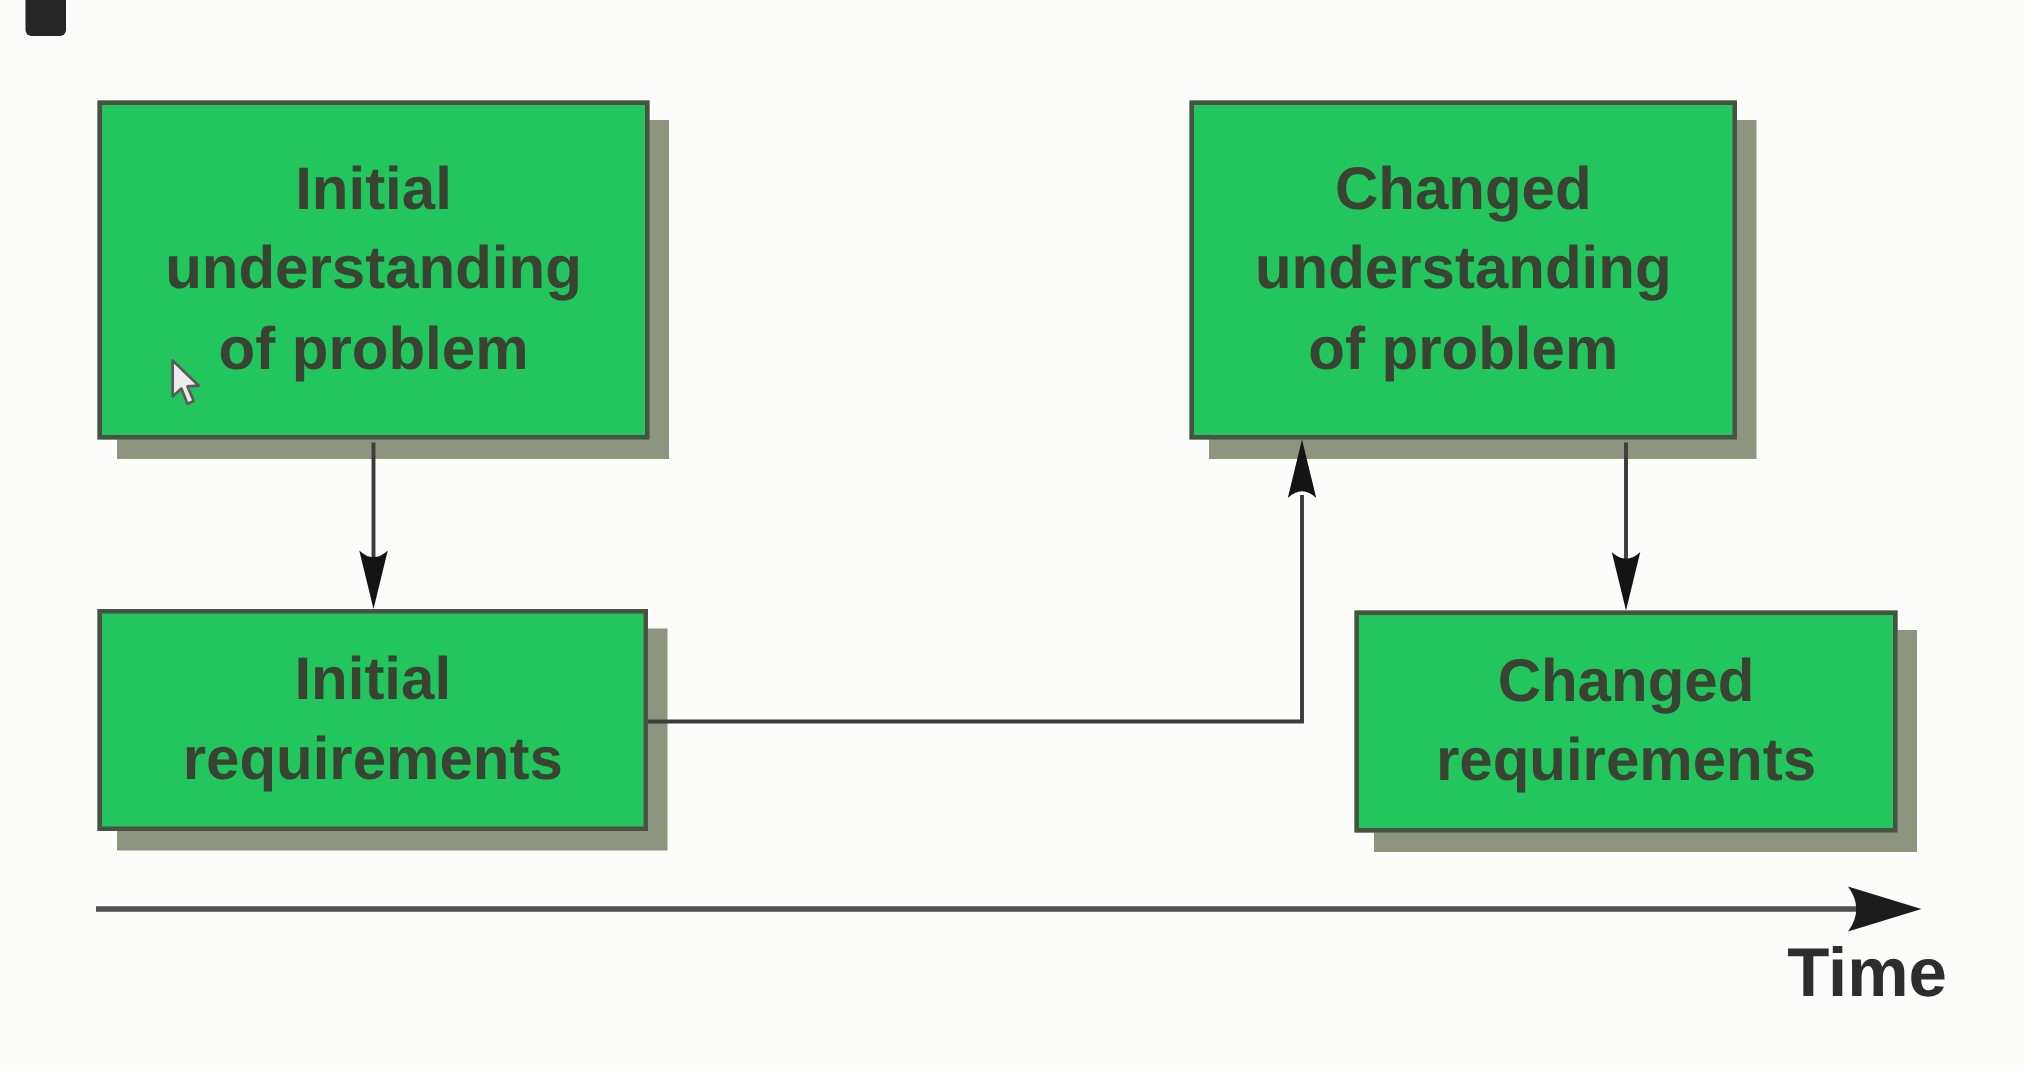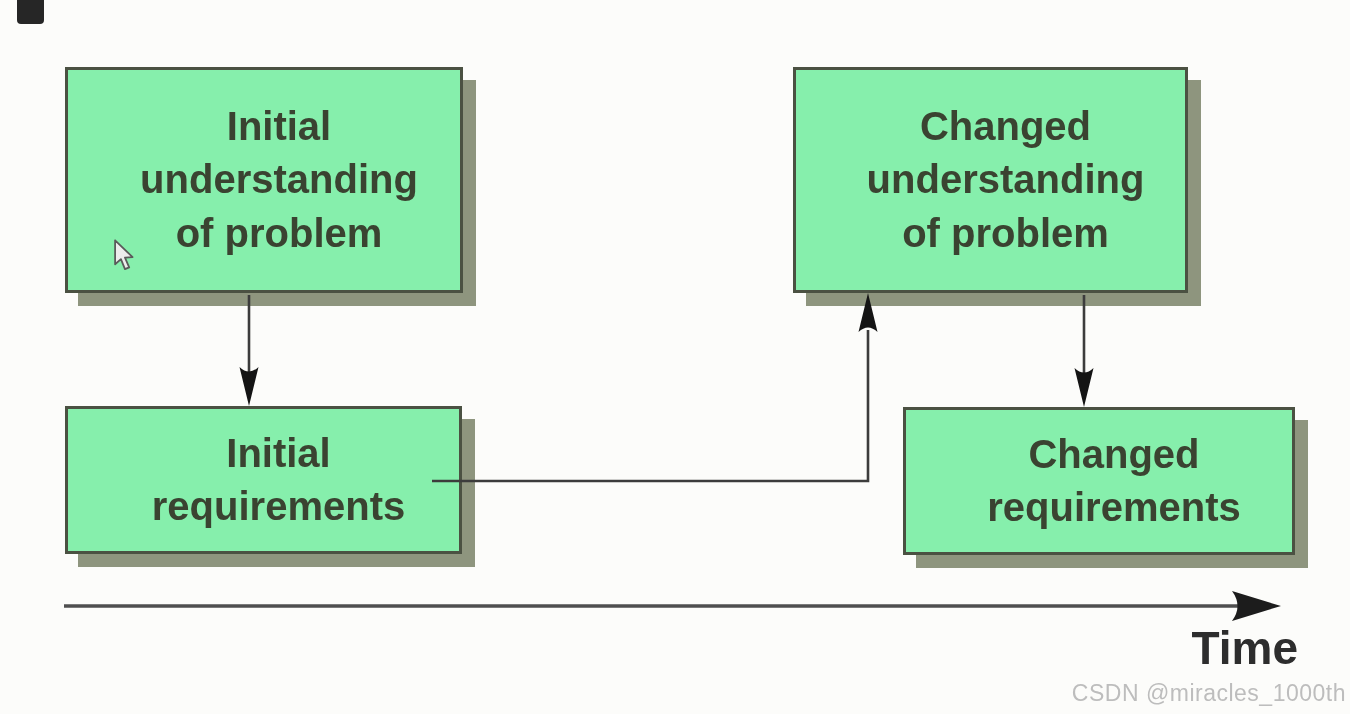--- a/index.html
+++ b/index.html
@@ -10,29 +10,28 @@
   .stage {
     position: relative;
     width: 1350px;
     height: 714px;
     background: #fcfcfa;
     overflow: hidden;
     font-family: "Liberation Sans", sans-serif;
   }
   .box {
     position: absolute;
-    background: #86efac;
+    background: #22c55e;
     border: 3px solid #4b5142;
     box-shadow: 13px 13px 0 0 #8e957e;
     display: flex;
     align-items: center;
     justify-content: center;
     text-align: center;
     z-index: 1;
-    padding-left: 30px;
   }
   .box-label {
     white-space: pre-line;
     color: #3a4331;
     font-weight: 700;
     font-size: 40px;
     line-height: 1.33;
     letter-spacing: 0px;
   }
   .box-initial-understanding   { left: 65px;  top: 67px;  width: 362px; height: 220px; }
@@ -134,15 +133,14 @@
       <path d="M1281,606 L1232,591 Q1243,606 1232,621 Z" fill="#1c1c1c"></path>
     </g>
   </svg>
 
   <svg class="cursor-icon" width="24" height="34" viewBox="0 0 14 21" xmlns="http://www.w3.org/2000/svg">
     <path d="M1.5,0.8 L1.5,15.6 L5.1,12.4 L7.6,18.6 L10.2,17.5 L7.6,11.5 L12.3,11.2 Z" fill="#ececec" stroke="#5a5a5a" stroke-width="1.1" stroke-linejoin="round"></path>
   </svg>
 
   <div class="time-label">Time</div>
 
-  <div class="watermark">CSDN @miracles_1000th</div>
 
 </div>
 
 </body></html>

